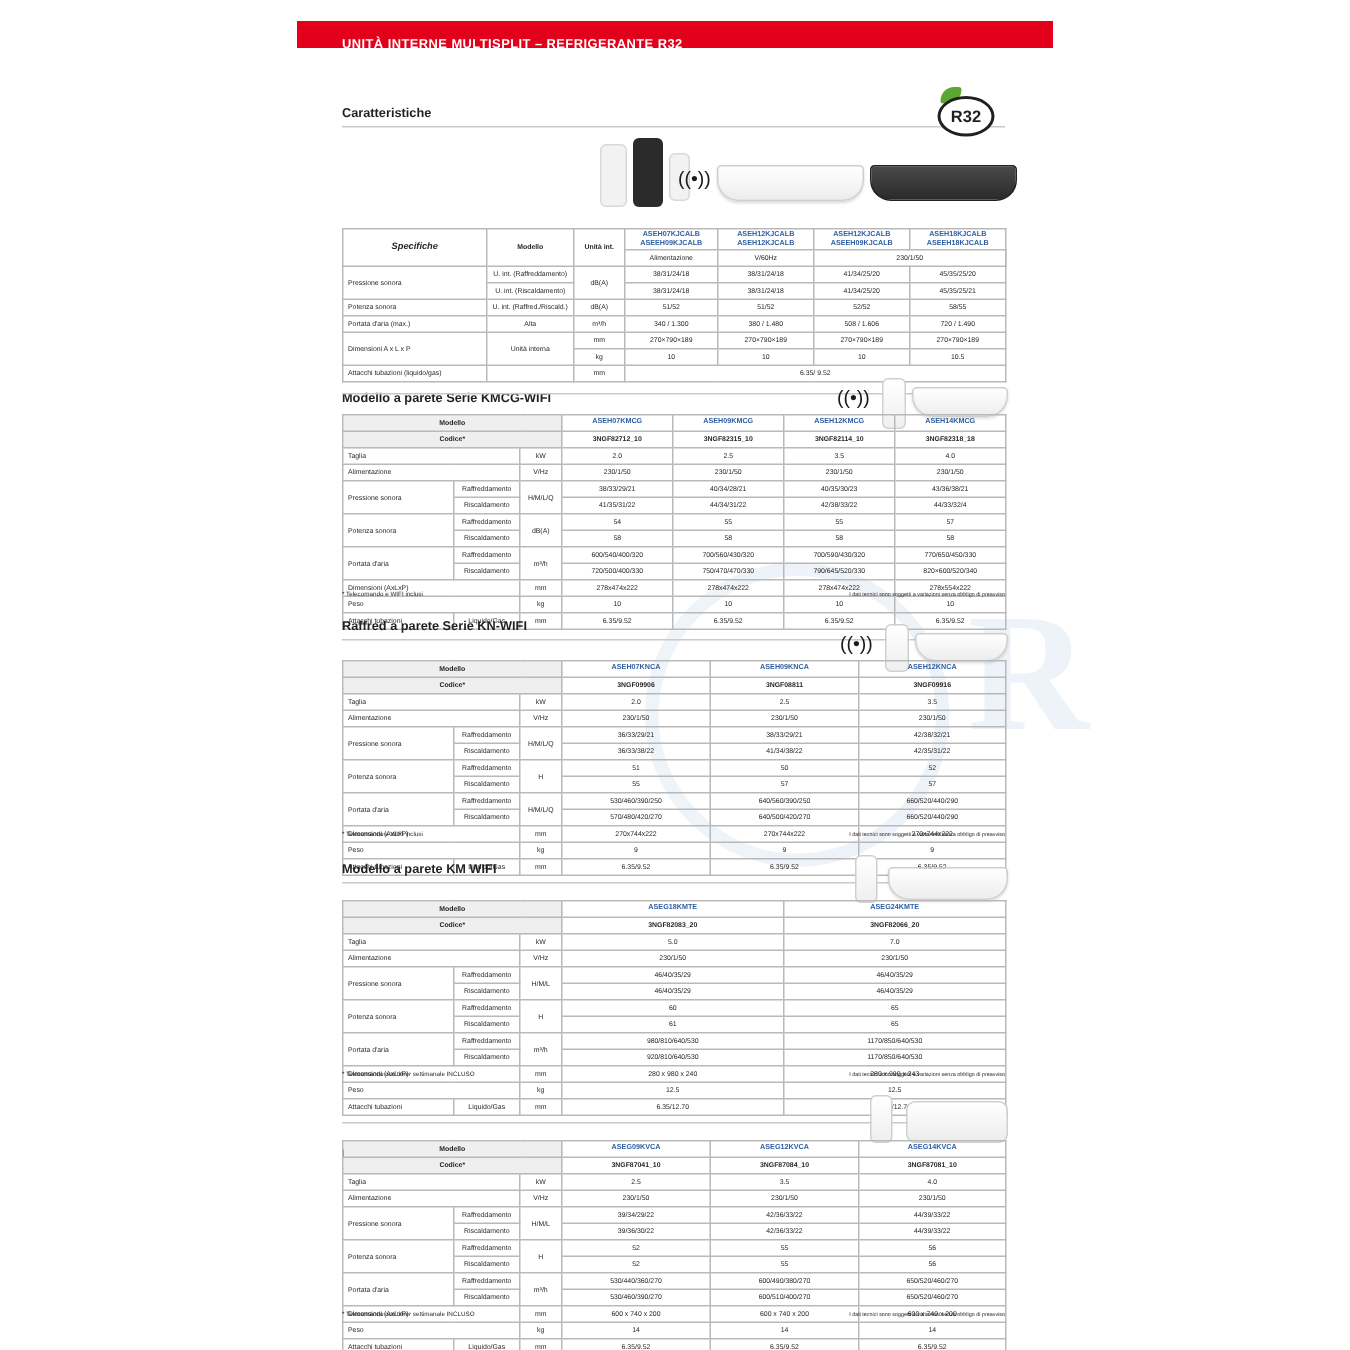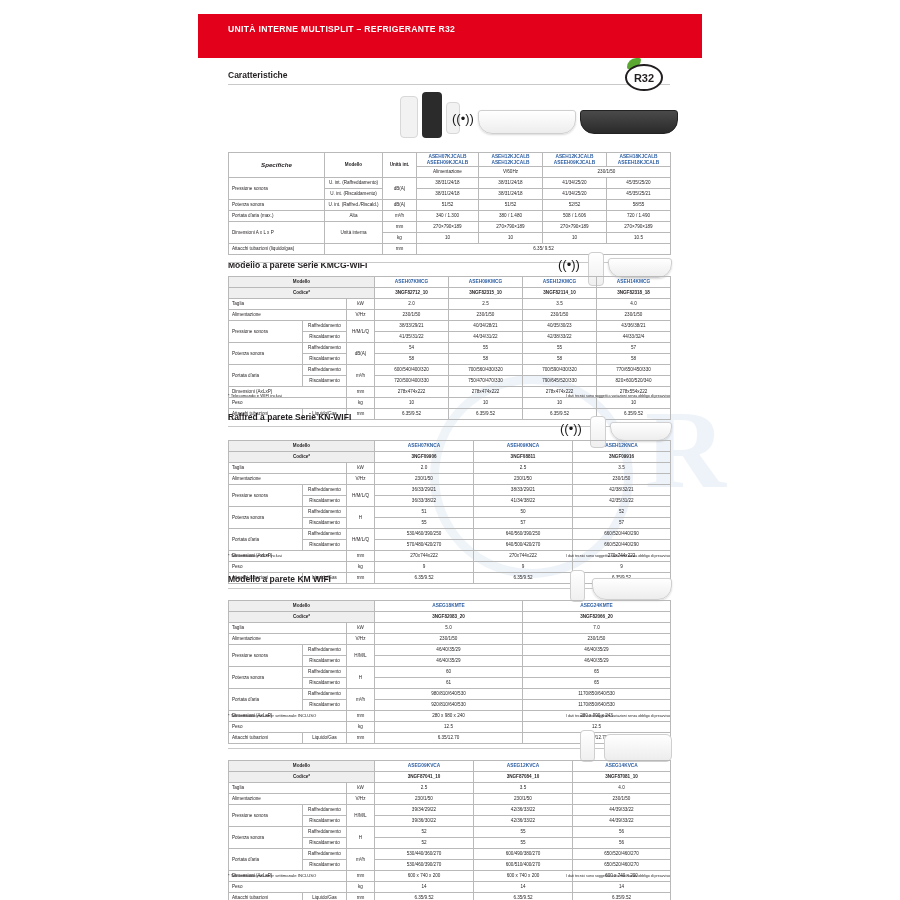--- a/index.html
+++ b/index.html
@@ -25,21 +25,21 @@
     border:9px solid #dfe9f4;
   }
   .wm-r{
     position:absolute;left:215px;top:18px;
     font-size:112px;line-height:112px;color:#dfe9f4;
     font-family:"Liberation Serif", serif;font-weight:700;
   }
 
   
   .topbar{
-    position:absolute;left:198px;top:14px;width:504px;height:44px;
+    position:absolute;left:198px;top:14px;width:504px;height:18px;
     background:#e2001a;
   }
   .topbar .t{
     position:absolute;left:30px;top:10px;
     color:#fff;font-size:8.6px;font-weight:700;letter-spacing:.3px;
   }
 
   .page{position:absolute;left:0;top:0;width:900px;height:900px;}
 
   .sec-title{

